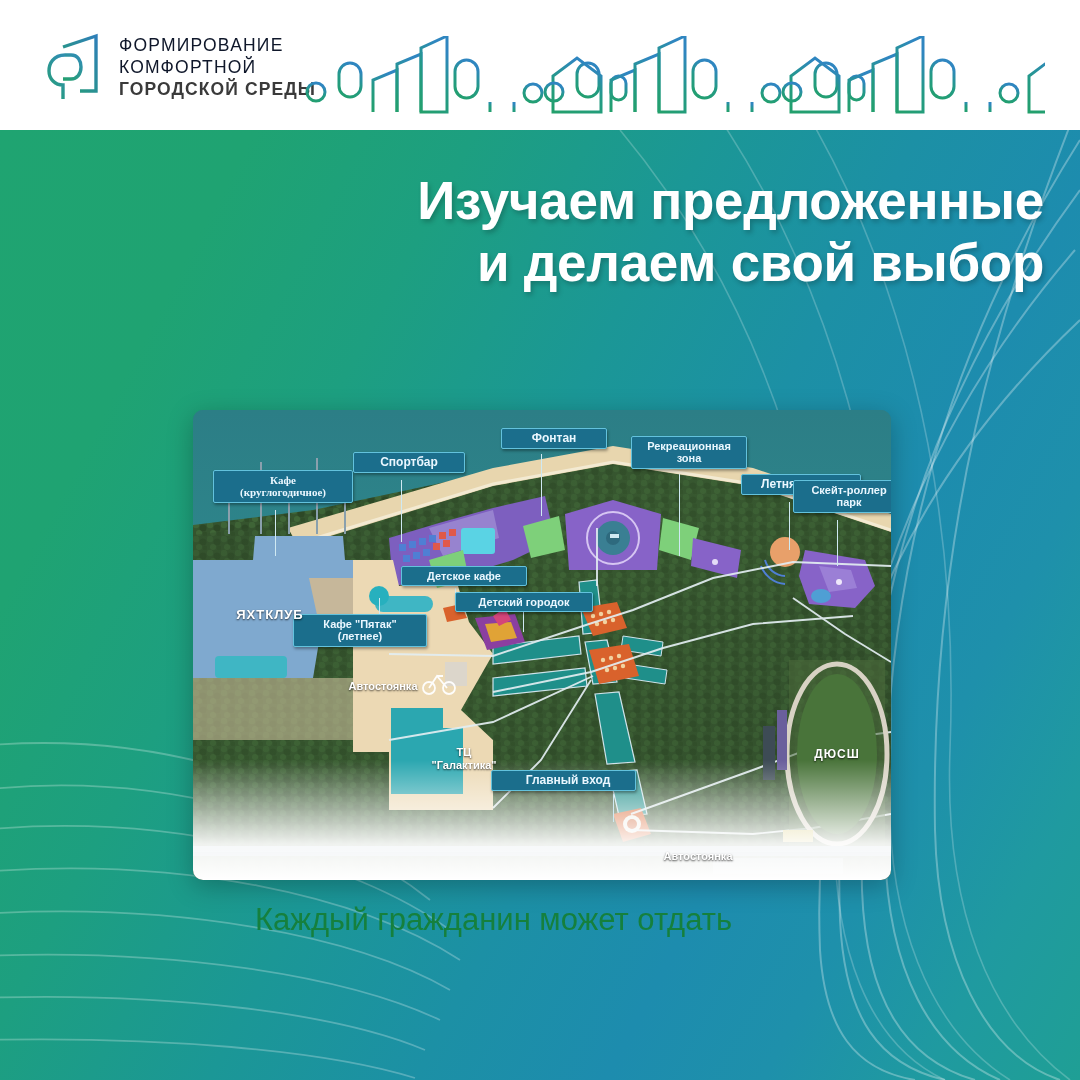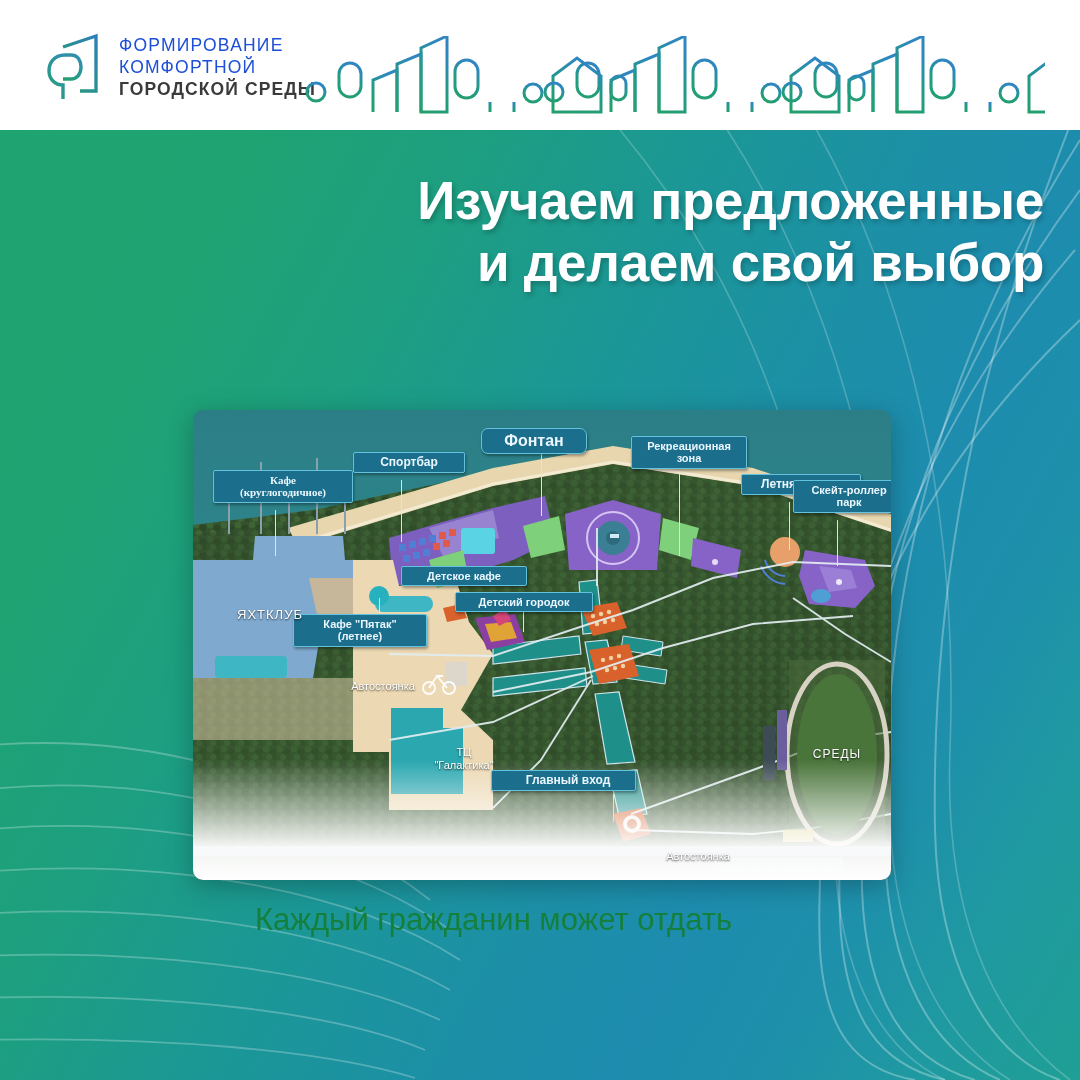--- a/index.html
+++ b/index.html
@@ -12,21 +12,21 @@
 
   
   .header{
     position:absolute;left:0;top:0;width:1080px;height:130px;
     background:#ffffff;z-index:40;
   }
   .logo-block{position:absolute;left:47px;top:33px;display:flex;align-items:center;gap:14px;}
   .logo-mark{width:58px;height:68px;flex:none;}
   .logo-text{display:flex;flex-direction:column;justify-content:center;line-height:1.27;}
   .logo-text span{
-    font-size:17.5px;letter-spacing:1.2px;color:#1d4ed8;white-space:nowrap;
+    font-size:17.5px;letter-spacing:1.2px;color:#0f172a;white-space:nowrap;
   }
   .logo-text span.bold{font-weight:bold;color:#3a3a3a;letter-spacing:1.1px;}
   .skyline{position:absolute;left:305px;top:36px;width:740px;height:78px;}
 
   
   .bg{
     position:absolute;left:0;top:130px;width:1080px;height:950px;
     background:
       linear-gradient(118deg,
         #1fa471 0%,
@@ -70,21 +70,21 @@
     background:#1b6e8c;border:1px solid #63c2dd;border-radius:2px;
     color:#eaf7ff;font-weight:bold;text-align:center;
     padding:3px 7px;line-height:1.12;
     box-shadow:1px 2px 3px rgba(0,0,0,0.35);
     white-space:pre-line;
   }
   .leader{position:absolute;background:#cfe9f2;width:1px;z-index:13;}
 
   
   .mtext{
-    position:absolute;z-index:14;color:#ffffff;font-weight:normal;
+    position:absolute;z-index:14;color:#ffffff;font-weight:bold;
     text-shadow:0 1px 2px rgba(0,0,0,0.75);text-align:center;line-height:1.15;
     white-space:pre-line;
   }
 
   
   .caption-wrap{
     position:absolute;left:193px;top:820px;width:698px;height:230px;z-index:25;
   }
   .caption{
     position:absolute;left:62px;top:78px;width:640px;
@@ -301,21 +301,21 @@
     </svg>
 
     <div class="leader" style="left:82px;top:100px;height:46px;"></div>
     <div class="mlabel" style="left:20px;top:60px;width:124px;font-size:11px;font-family:Liberation Serif, serif;">Кафе
 (круглогодичное)</div>
 
     <div class="leader" style="left:208px;top:70px;height:62px;"></div>
     <div class="mlabel" style="left:160px;top:42px;width:96px;font-size:12px;">Спортбар</div>
 
     <div class="leader" style="left:348px;top:44px;height:62px;"></div>
-    <div class="mlabel" style="left:288px;top:18px;width:90px;font-size:16px;border-radius:7px;">Фонтан</div>
+    <div class="mlabel" style="left:308px;top:18px;width:90px;font-size:12px;">Фонтан</div>
 
     <div class="leader" style="left:486px;top:64px;height:82px;"></div>
     <div class="mlabel" style="left:438px;top:26px;width:100px;font-size:11px;">Рекреационная
 зона</div>
 
     <div class="leader" style="left:596px;top:92px;height:48px;"></div>
     <div class="mlabel" style="left:548px;top:64px;width:104px;font-size:12px;">Летняя сцена</div>
 
     <div class="leader" style="left:644px;top:110px;height:46px;"></div>
     <div class="mlabel" style="left:600px;top:70px;width:96px;font-size:11px;">Скейт-роллер
@@ -332,21 +332,21 @@
 (летнее)</div>
 
     <div class="leader" style="left:420px;top:384px;height:28px;"></div>
     <div class="mlabel" style="left:298px;top:360px;width:120px;font-size:12px;padding-left:16px;">Главный вход</div>
 
     <div class="mtext" style="left:22px;top:198px;width:110px;font-size:13px;letter-spacing:1px;">ЯХТКЛУБ</div>
     <div class="mtext" style="left:130px;top:270px;width:120px;font-size:11px;">Автостоянка</div>
     <div class="mtext" style="left:196px;top:336px;width:80px;font-size:11px;margin-left:35px;">ТЦ
 "Галактика"</div>
     <div class="mtext" style="left:440px;top:440px;width:130px;font-size:11px;">Автостоянка</div>
-    <div class="mtext" style="left:604px;top:338px;width:80px;font-size:12px;letter-spacing:1px;">СРЕДЫ</div>
+    <div class="mtext" style="left:604px;top:338px;width:80px;font-size:12px;letter-spacing:1px;">ДЮСШ</div>
 
     <div class="map-fade"></div>
   </div>
 
   <div class="caption-wrap">
     <div class="caption">
       <div>Каждый гражданин может отдать</div>
     </div>
   </div>
 

